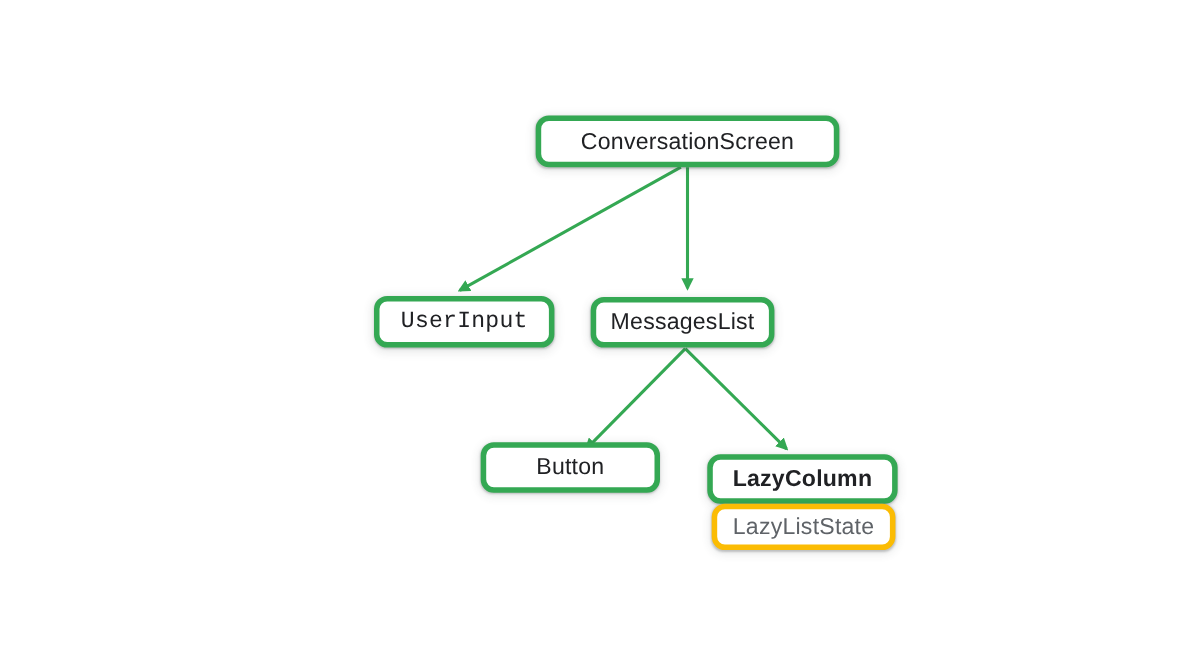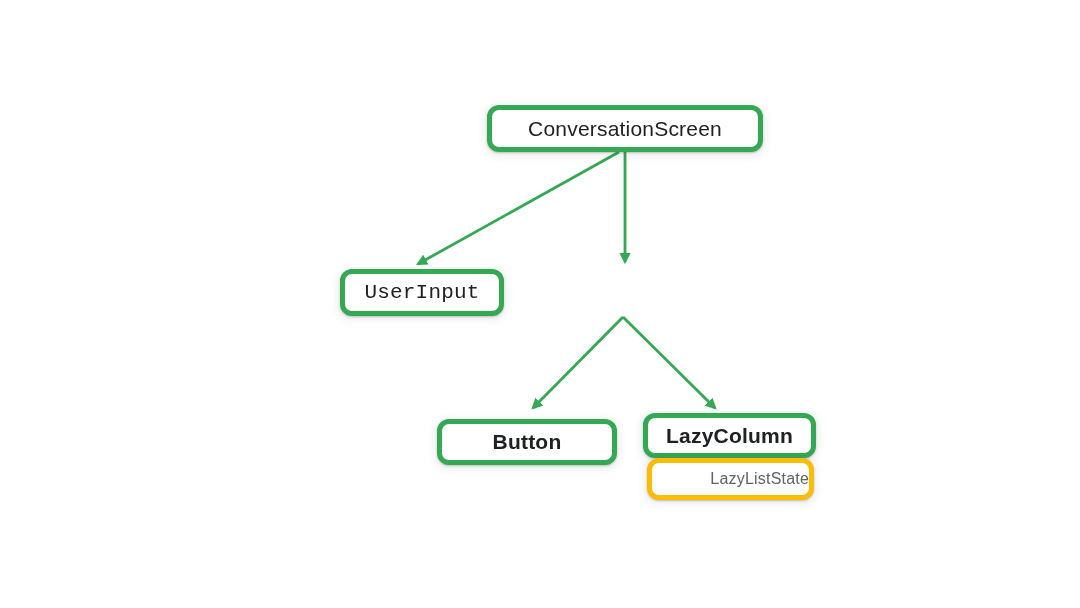--- a/index.html
+++ b/index.html
@@ -46,29 +46,28 @@
     border-radius: 12px;
     color: var(--composable-text);
     font-size: 21px;
     letter-spacing: 0.2px;
     box-shadow: 0 1px 2px rgba(60,64,67,0.28), 0 2px 8px 2px rgba(60,64,67,0.10);
     white-space: nowrap;
   }
   .node--state {
     border-color: var(--state-border);
     color: var(--state-text);
-    font-size: 16px;
+    font-size: 21px;
     z-index: 3;
-    justify-content: flex-end;
   }
   
   #n-conversation-screen { left: 451px; top: 105px; width: 276px; height: 47px; }
   #n-user-input          { left: 304px; top: 269px; width: 164px; height: 47px; font-family: Liberation Mono, monospace; }
   #n-messages-list       { left: 501px; top: 270px; width: 167px; height: 46px; }
-  #n-button              { left: 401px; top: 419px; width: 180px; height: 46px; font-weight: bold; }
+  #n-button              { left: 401px; top: 402px; width: 163px; height: 46px; }
   #n-lazy-column         { left: 607px; top: 413px; width: 173px; height: 45px; font-weight: bold; }
   #n-lazy-list-state     { left: 611px; top: 458px; width: 167px; height: 42px; }
 </style>
 </head>
 <body>
 
 <div class="canvas">
 
   <svg class="edges" viewBox="0 0 1080 608" xmlns="http://www.w3.org/2000/svg">
     <defs>
@@ -83,20 +82,23 @@
   </svg>
 
   <div class="node" id="n-conversation-screen">
     <span>ConversationScreen</span>
   </div>
 
   <div class="node" id="n-user-input">
     <span>UserInput</span>
   </div>
 
+  <div class="node" id="n-messages-list">
+    <span>MessagesList</span>
+  </div>
 
   <div class="node" id="n-button">
     <span>Button</span>
   </div>
 
   <div class="node" id="n-lazy-column">
     <span>LazyColumn</span>
   </div>
 
   <div class="node node--state" id="n-lazy-list-state">

